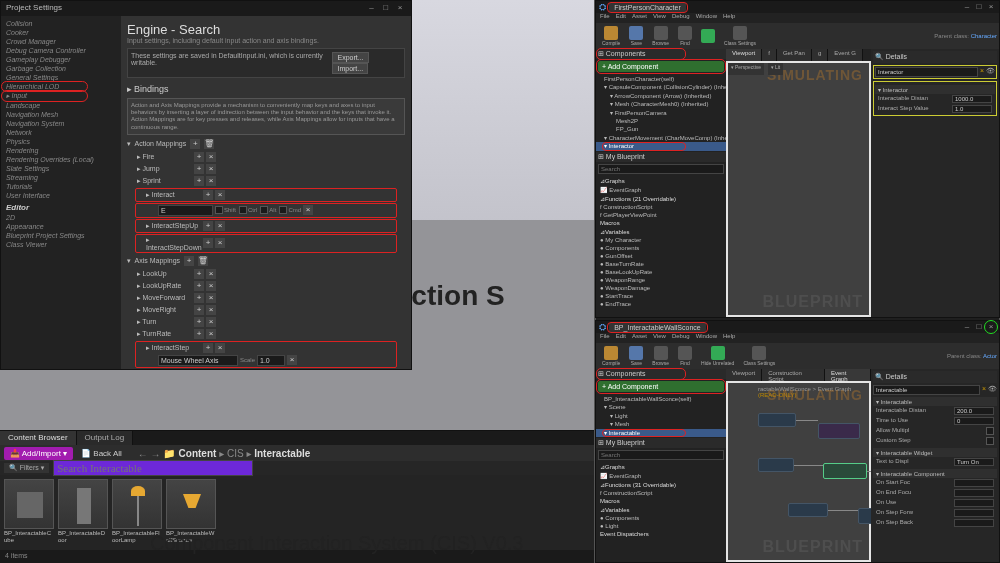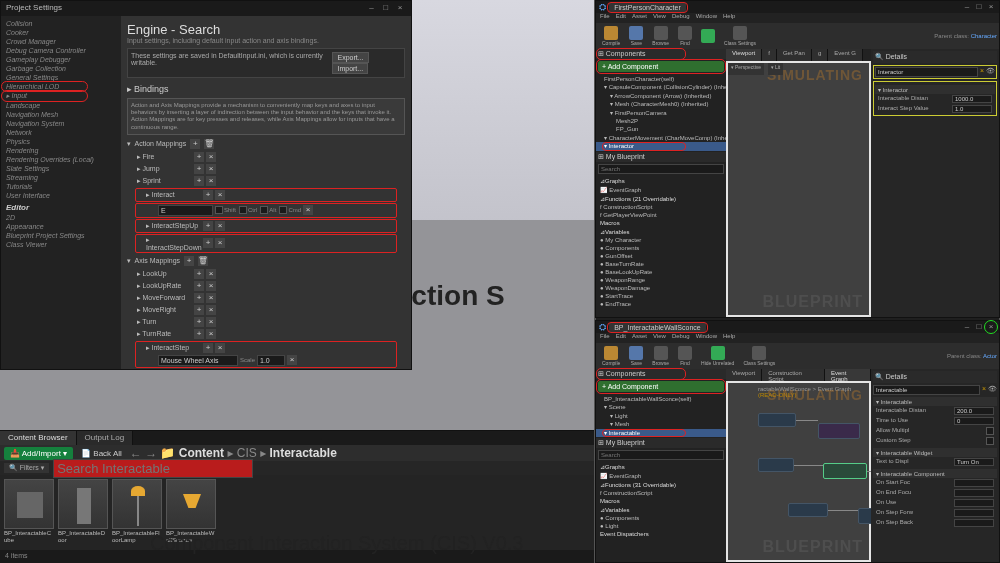--- a/index.html
+++ b/index.html
@@ -40,27 +40,27 @@
 .level-vp .char { position:absolute; left:300px; bottom:90px; width:24px; height:42px; background:#cfcfd2; clip-path:polygon(40% 0,60% 0,70% 30%,95% 45%,85% 60%,65% 55%,65% 90%,80% 100%,50% 95%,20% 100%,35% 90%,35% 55%,15% 60%,5% 45%,30% 30%); }
 .level-vp .sun { position:absolute; left:287px; top:85px; width:14px; height:14px; background:radial-gradient(#fff,#ffd); border-radius:50%; }
 .level-vp .bigtext { position:absolute; left:360px; top:280px; font-size:28px; font-weight:bold; color:#222; }
 
 
 .content-browser { position:absolute; left:0; top:430px; width:594px; height:120px; background:#242424; border-top:1px solid #111; }
 .cb-tabs { height:14px; background:#1a1a1a; display:flex; }
 .cb-tabs .tab { font-size:8px; color:#aaa; padding:2px 8px; background:#2a2a2a; border-right:1px solid #111; }
 .cb-tabs .tab.active { background:#333; color:#ddd; }
 .cb-toolbar { height:16px; background:#2d2d2d; display:flex; align-items:center; gap:4px; padding:0 4px; }
-.cb-toolbar .addbtn { background:#15803d; color:#fff; font-size:8px; padding:2px 6px; border-radius:2px; }
+.cb-toolbar .addbtn { background:#a21caf; color:#fff; font-size:8px; padding:2px 6px; border-radius:2px; }
 .cb-toolbar .btn { color:#ccc; font-size:8px; padding:2px 4px; }
-.cb-toolbar .crumb { color:#888; font-size:12px; }
+.cb-toolbar .crumb { color:#888; font-size:10px; margin-left:8px; }
 .cb-toolbar .crumb b { color:#ddd; }
 .cb-filter { height:14px; display:flex; align-items:center; gap:4px; padding:0 4px; background:#262626; }
 .cb-filter .fbtn { background:#333; color:#aaa; font-size:7px; padding:1px 5px; }
-.cb-filter input { flex:0 0 200px; font-size:13px; background:#b91c1c; border:1px solid #444; color:#ccc; padding:1px 3px; }
+.cb-filter input { flex:0 0 200px; font-size:11px; background:#6d28d9; border:1px solid #444; color:#ccc; padding:1px 3px;font-family:Liberation Serif, serif; }
 .cb-assets { display:flex; gap:4px; padding:4px; }
 .cb-assets .asset { width:50px; }
 .cb-assets .asset .thumb { width:50px; height:50px; background:linear-gradient(#444,#333); border:1px solid #555; position:relative; }
 .cb-assets .asset .name { font-size:6px; color:#bbb; margin-top:1px; line-height:1.1; word-break:break-all; }
 .thumb.cube::after{content:'';position:absolute;left:12px;top:12px;width:26px;height:26px;background:#666;}
 .thumb.door::after{content:'';position:absolute;left:18px;top:8px;width:14px;height:36px;background:#777;}
 .thumb.lamp::after{content:'';position:absolute;left:18px;top:6px;width:14px;height:10px;background:#e6a832;border-radius:50% 50% 0 0;}
 .thumb.lamp::before{content:'';position:absolute;left:24px;top:16px;width:2px;height:30px;background:#888;}
 .thumb.sconce::after{content:'';position:absolute;left:16px;top:14px;width:18px;height:14px;background:#e6a832;clip-path:polygon(0 0,100% 0,70% 100%,30% 100%);}
 

